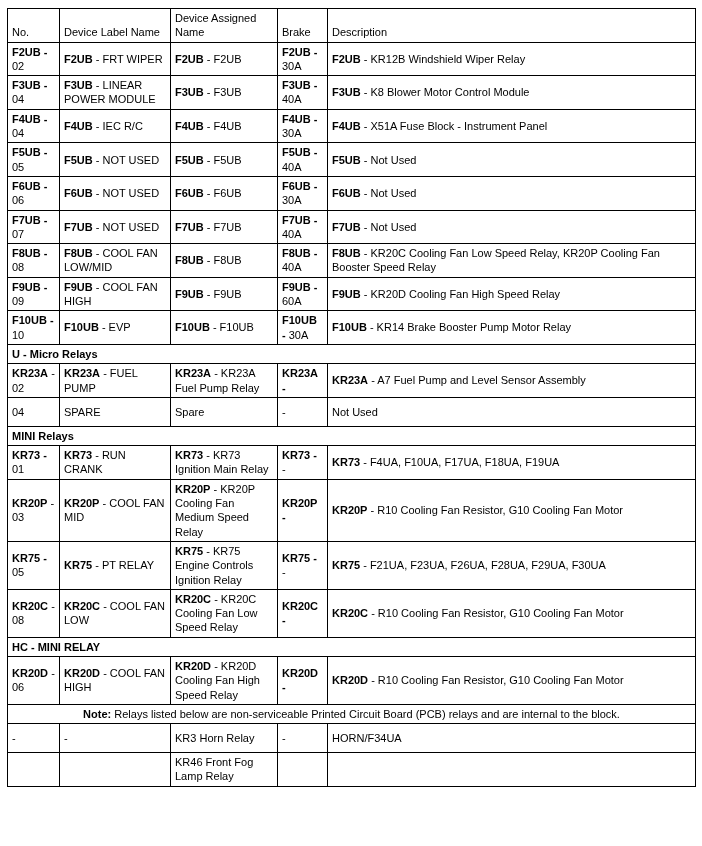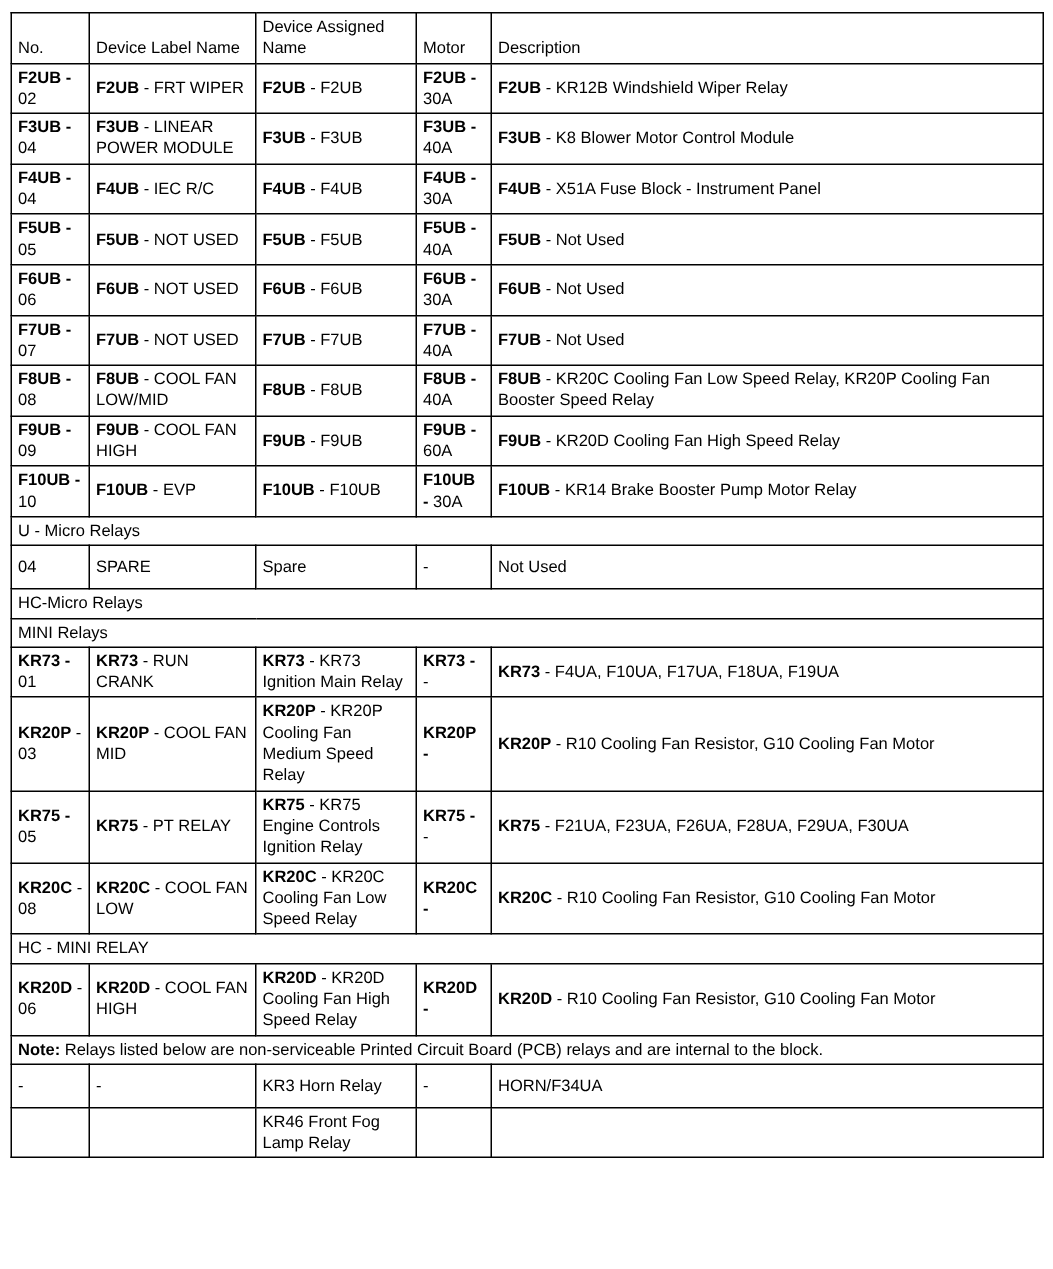--- a/index.html
+++ b/index.html
@@ -41,46 +41,47 @@
     font-weight: normal;
     vertical-align: bottom;
     height: 26px;
   }
   .fuse-table td {
     vertical-align: middle;
   }
   .fuse-table td b { font-weight: bold; }
   .fuse-table tr.row-data td { height: 24px; }
   .fuse-table td.section {
-    font-weight: normal;
+    font-weight: bold;
     height: 12px;
     margin-left: 25px;
   }
   .fuse-table td.note {
     height: 12px;
+    text-align: center;
   }
 </style>
 </head>
 <body>
 
 <div class="page">
   <table class="fuse-table">
     <colgroup>
       <col class="col-no">
       <col class="col-label">
       <col class="col-assigned">
       <col class="col-rating">
       <col class="col-desc">
     </colgroup>
     <thead>
       <tr>
         <th>No.</th>
         <th>Device Label Name</th>
         <th>Device Assigned Name</th>
-        <th>Motor</th>
+        <th>Brake</th>
         <th>Description</th>
       </tr>
     </thead>
     <tbody>
         <tr class="row-data">
           <td><b>F2UB -</b><span> 02</span></td>
           <td><b>F2UB</b><span> - FRT WIPER</span></td>
           <td><b>F2UB</b><span> - F2UB</span></td>
           <td><b>F2UB -</b><span> 30A</span></td>
           <td><b>F2UB</b><span> - KR12B Windshield Wiper Relay</span></td>
@@ -138,28 +139,32 @@
           <td><b>F10UB -</b><span> 10</span></td>
           <td><b>F10UB</b><span> - EVP</span></td>
           <td><b>F10UB</b><span> - F10UB</span></td>
           <td><b>F10UB -</b><span> 30A</span></td>
           <td><b>F10UB</b><span> - KR14 Brake Booster Pump Motor Relay</span></td>
         </tr>
         <tr>
           <td colspan="5" class="section">U - Micro Relays</td>
         </tr>
         <tr class="row-data">
+          <td><b>KR23A</b><span> - 02</span></td>
+          <td><b>KR23A</b><span> - FUEL PUMP</span></td>
+          <td><b>KR23A</b><span> - KR23A Fuel Pump Relay</span></td>
+          <td><b>KR23A -</b></td>
+          <td><b>KR23A</b><span> - A7 Fuel Pump and Level Sensor Assembly</span></td>
+        </tr>
+        <tr class="row-data">
           <td><span>04</span></td>
           <td><span>SPARE</span></td>
           <td><span>Spare</span></td>
           <td><span>-</span></td>
           <td><span>Not Used</span></td>
-        </tr>
-        <tr>
-          <td colspan="5" class="section">HC-Micro Relays</td>
         </tr>
         <tr>
           <td colspan="5" class="section">MINI Relays</td>
         </tr>
         <tr class="row-data">
           <td><b>KR73 -</b><span> 01</span></td>
           <td><b>KR73</b><span> - RUN CRANK</span></td>
           <td><b>KR73</b><span> - KR73 Ignition Main Relay</span></td>
           <td><b>KR73 -</b><span> -</span></td>
           <td><b>KR73</b><span> - F4UA, F10UA, F17UA, F18UA, F19UA</span></td>

